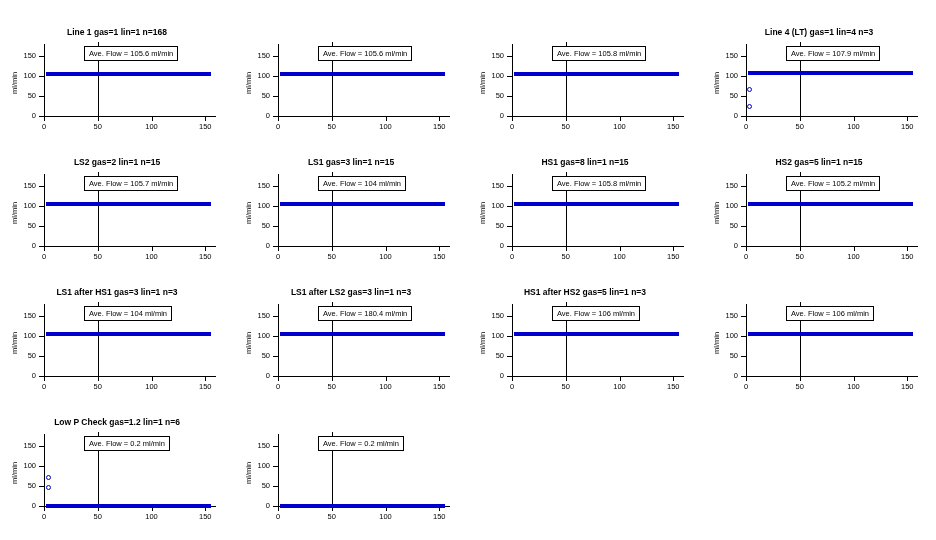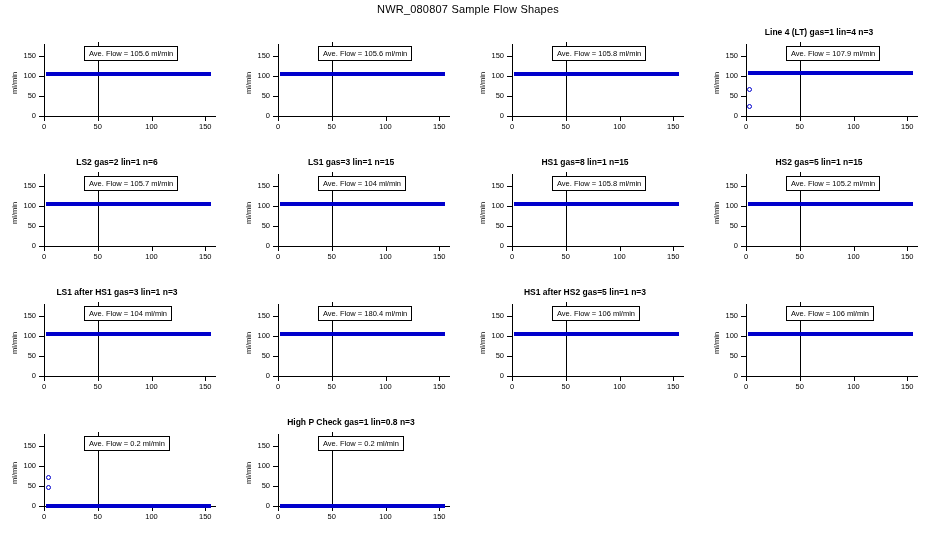--- a/index.html
+++ b/index.html
@@ -60,23 +60,23 @@
     border-radius:50%;background:transparent;
   }
   .vline{
     position:absolute;width:1px;background:#000;
   }
 </style>
 </head>
 <body>
 
 <div id="page">
-  <div class="fig-title">NWR_080807  Sample Flow Shapes</div>
   <div class="grid" id="grid">
       <div class="panel">
+        <div class="panel-title">Line 1 gas=1 lin=1 n=168</div>
         <div class="axis-v"></div>
         <div class="axis-h"></div>
         <div class="ytick" style="top: 96px;"></div>
         <div class="ytlabel" style="top: 92px;">0</div>
         <div class="ytick" style="top: 76px;"></div>
         <div class="ytlabel" style="top: 72px;">50</div>
         <div class="ytick" style="top: 56px;"></div>
         <div class="ytlabel" style="top: 52px;">100</div>
         <div class="ytick" style="top: 36px;"></div>
         <div class="ytlabel" style="top: 32px;">150</div>
@@ -162,21 +162,21 @@
         <div class="xtick" style="left: 205.25px;"></div>
         <div class="xtlabel" style="left: 193.25px;">150</div>
         <div class="ylab" style="left: 10px; top: 74px;">ml/min</div>
         <div class="vline" style="left: 97.75px; top: 22px; height: 74px;"></div>
         <div class="datarow" style="left: 46.15px; width: 164.475px; top: 50.84px; height: 4px; background: rgb(0, 0, 204);"></div>
         <div class="pt" style="left: 45.225px; top: 66.8px; border-color: rgb(0, 0, 204);"></div>
         <div class="pt" style="left: 45.225px; top: 84px; border-color: rgb(0, 0, 204);"></div>
         <div class="avebox">Ave. Flow =  107.9  ml/min</div>
       </div>
       <div class="panel">
-        <div class="panel-title">LS2 gas=2 lin=1 n=6</div>
+        <div class="panel-title">LS2 gas=2 lin=1 n=15</div>
         <div class="axis-v"></div>
         <div class="axis-h"></div>
         <div class="ytick" style="top: 96px;"></div>
         <div class="ytlabel" style="top: 92px;">0</div>
         <div class="ytick" style="top: 76px;"></div>
         <div class="ytlabel" style="top: 72px;">50</div>
         <div class="ytick" style="top: 56px;"></div>
         <div class="ytlabel" style="top: 52px;">100</div>
         <div class="ytick" style="top: 36px;"></div>
         <div class="ytlabel" style="top: 32px;">150</div>
@@ -287,20 +287,21 @@
         <div class="xtick" style="left: 151.5px;"></div>
         <div class="xtlabel" style="left: 139.5px;">100</div>
         <div class="xtick" style="left: 205.25px;"></div>
         <div class="xtlabel" style="left: 193.25px;">150</div>
         <div class="ylab" style="left: 10px; top: 74px;">ml/min</div>
         <div class="vline" style="left: 97.75px; top: 22px; height: 74px;"></div>
         <div class="datarow" style="left: 46.15px; width: 164.475px; top: 52.4px; height: 4px; background: rgb(0, 0, 204);"></div>
         <div class="avebox">Ave. Flow =  104  ml/min</div>
       </div>
       <div class="panel">
+        <div class="panel-title">LS1 after LS2 gas=3 lin=1 n=3</div>
         <div class="axis-v"></div>
         <div class="axis-h"></div>
         <div class="ytick" style="top: 96px;"></div>
         <div class="ytlabel" style="top: 92px;">0</div>
         <div class="ytick" style="top: 76px;"></div>
         <div class="ytlabel" style="top: 72px;">50</div>
         <div class="ytick" style="top: 56px;"></div>
         <div class="ytlabel" style="top: 52px;">100</div>
         <div class="ytick" style="top: 36px;"></div>
         <div class="ytlabel" style="top: 32px;">150</div>
@@ -360,20 +361,21 @@
         <div class="xtick" style="left: 151.5px;"></div>
         <div class="xtlabel" style="left: 139.5px;">100</div>
         <div class="xtick" style="left: 205.25px;"></div>
         <div class="xtlabel" style="left: 193.25px;">150</div>
         <div class="ylab" style="left: 10px; top: 74px;">ml/min</div>
         <div class="vline" style="left: 97.75px; top: 22px; height: 74px;"></div>
         <div class="datarow" style="left: 46.15px; width: 164.475px; top: 51.6px; height: 4px; background: rgb(0, 0, 204);"></div>
         <div class="avebox">Ave. Flow =  106  ml/min</div>
       </div>
       <div class="panel">
+        <div class="panel-title">Low P Check gas=1.2 lin=1 n=6</div>
         <div class="axis-v"></div>
         <div class="axis-h"></div>
         <div class="ytick" style="top: 96px;"></div>
         <div class="ytlabel" style="top: 92px;">0</div>
         <div class="ytick" style="top: 76px;"></div>
         <div class="ytlabel" style="top: 72px;">50</div>
         <div class="ytick" style="top: 56px;"></div>
         <div class="ytlabel" style="top: 52px;">100</div>
         <div class="ytick" style="top: 36px;"></div>
         <div class="ytlabel" style="top: 32px;">150</div>
@@ -386,21 +388,20 @@
         <div class="xtick" style="left: 205.25px;"></div>
         <div class="xtlabel" style="left: 193.25px;">150</div>
         <div class="ylab" style="left: 10px; top: 74px;">ml/min</div>
         <div class="vline" style="left: 97.75px; top: 22px; height: 74px;"></div>
         <div class="datarow" style="left: 46.15px; width: 164.475px; top: 93.6px; height: 4px; background: rgb(0, 0, 204);"></div>
         <div class="pt" style="left: 46.3px; top: 65.2px; border-color: rgb(0, 0, 204);"></div>
         <div class="pt" style="left: 46.3px; top: 74.8px; border-color: rgb(0, 0, 204);"></div>
         <div class="avebox">Ave. Flow =  0.2  ml/min</div>
       </div>
       <div class="panel">
-        <div class="panel-title">High P Check gas=1 lin=0.8 n=3</div>
         <div class="axis-v"></div>
         <div class="axis-h"></div>
         <div class="ytick" style="top: 96px;"></div>
         <div class="ytlabel" style="top: 92px;">0</div>
         <div class="ytick" style="top: 76px;"></div>
         <div class="ytlabel" style="top: 72px;">50</div>
         <div class="ytick" style="top: 56px;"></div>
         <div class="ytlabel" style="top: 52px;">100</div>
         <div class="ytick" style="top: 36px;"></div>
         <div class="ytlabel" style="top: 32px;">150</div>

